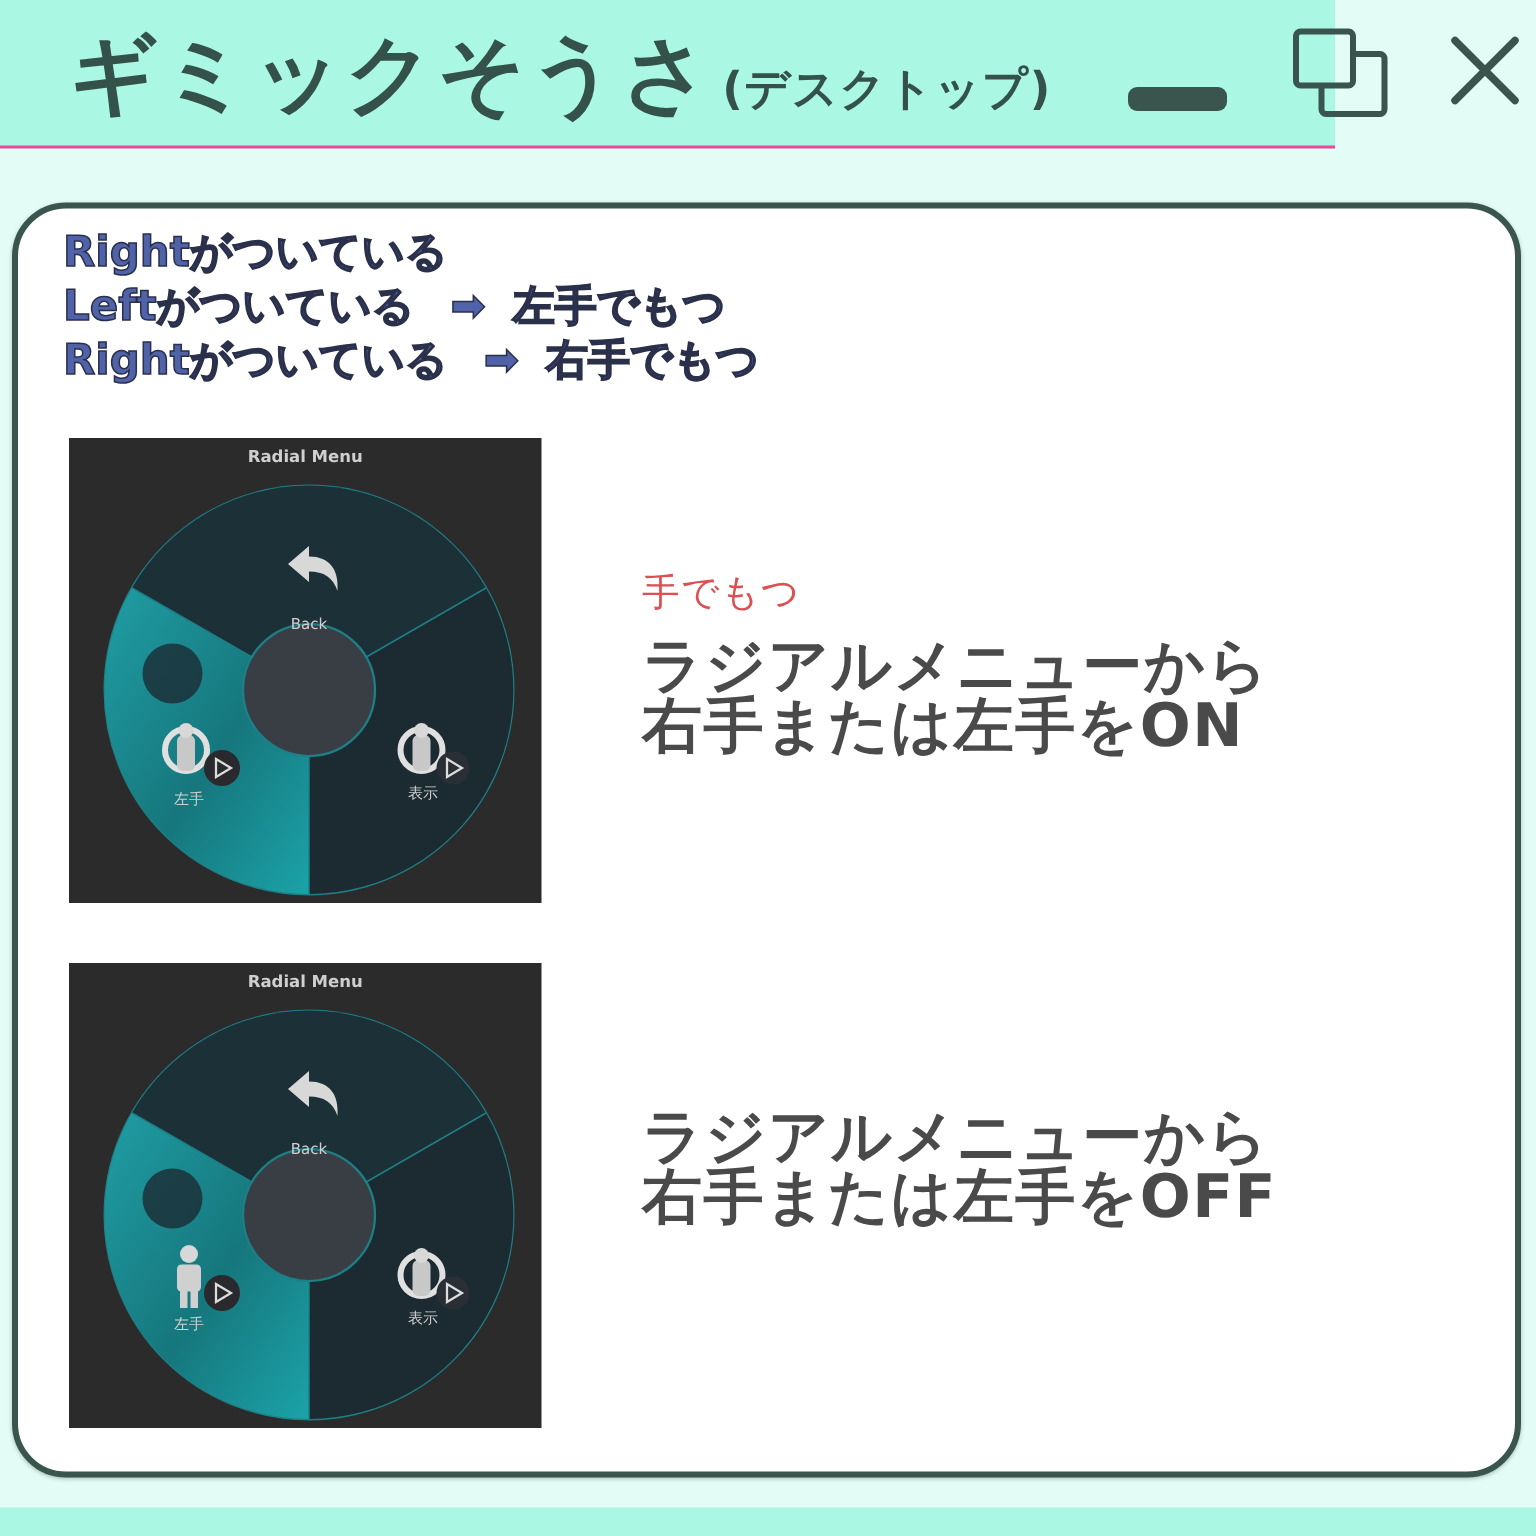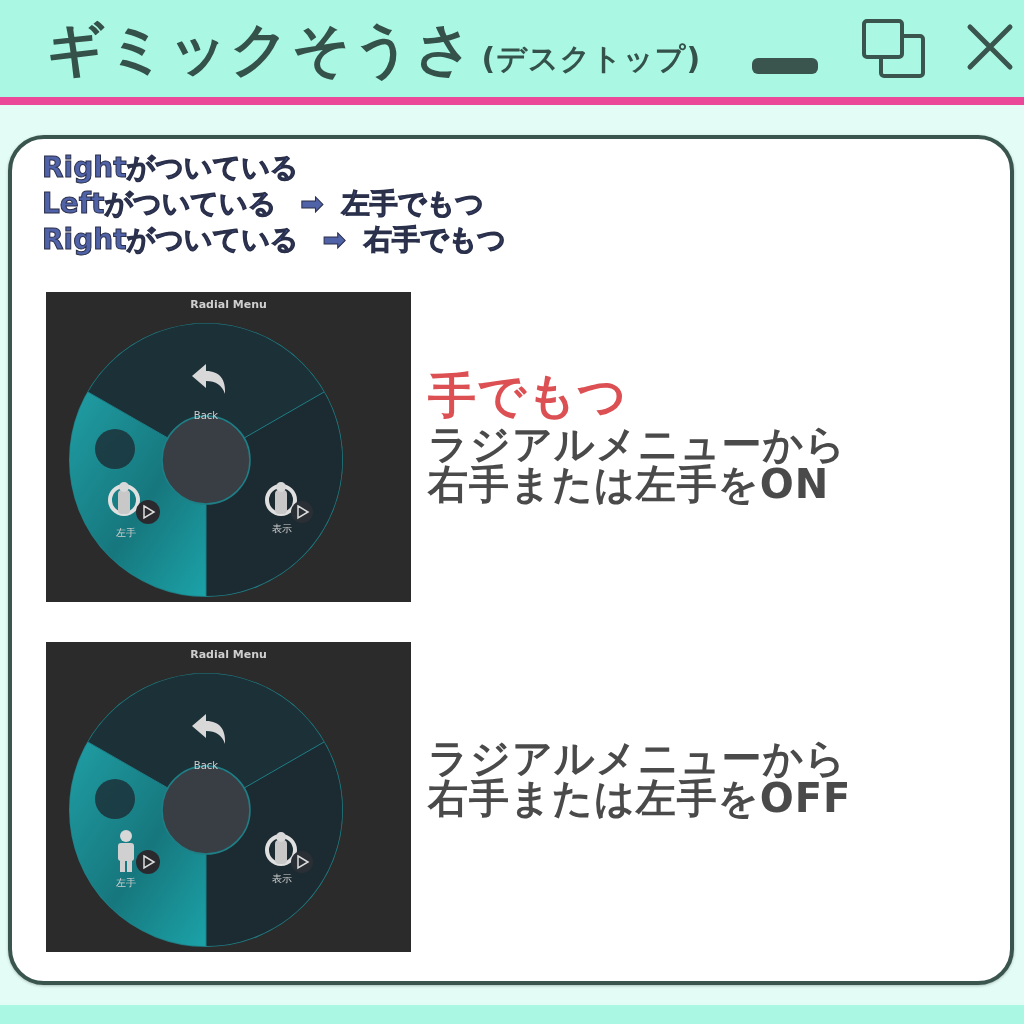--- a/index.html
+++ b/index.html
@@ -2,22 +2,22 @@
 <html><head>
 <meta charset="utf-8">
 <style>
   html, body { margin:0; padding:0; }
   body {
     width:1024px; height:1024px; overflow:hidden; position:relative;
     background:#e3fdf6;
     font-family:"DejaVu Sans", sans-serif;
   }
   .titlebar {
-    position:absolute; left:0; top:0; width:1024px; height:97px;
-    background:#aaf8e4; border-bottom:8px solid #ec4899;
+    position:absolute; left:0; top:0; width:890px; height:97px;
+    background:#aaf8e4; border-bottom:2px solid #ec4899;
   }
   .title {
     position:absolute; left:46px; top:14px; font-size:58px; font-weight:bold;
     color:#35524a; letter-spacing:2px; white-space:nowrap; line-height:70px;
   }
   .title .sub { font-size:30px; letter-spacing:1px; margin-left:6px; }
   .win-btn { position:absolute; cursor:pointer; }
   .min-btn { left:752px; top:58px; width:66px; height:16px; background:#3a554d; border-radius:6px; }
   .restore-btn { left:860px; top:18px; width:70px; height:62px; }
   .close-btn { left:965px; top:22px; width:50px; height:50px; }
@@ -30,34 +30,34 @@
     box-shadow: 0 1px 3px rgba(0,0,0,0.25);
   }
   .note { position:absolute; left:42px; top:150px; }
   .note-line {
     font-size:28px; font-weight:bold; color:#5062a8; line-height:36px; white-space:nowrap;
     -webkit-text-stroke:1px #2a2f4a;
     text-shadow: 0 0 2px #fff, 2px 2px 0 #fff, -2px -2px 0 #fff, 2px -2px 0 #fff, -2px 2px 0 #fff;
   }
   .note-line .arrow { display:inline-block; margin:0 18px 0 24px; }
   .shot {
-    position:absolute; left:46px; width:365px; height:310px; background:#2b2b2b;
+    position:absolute; left:46px; width:315px; height:310px; background:#2b2b2b;
   }
   .shot1 { top:292px; }
   .shot2 { top:642px; }
   .shot-title {
     position:absolute; top:6px; left:0; width:100%; text-align:center;
     font-size:11px; color:#cfcfcf; font-weight:bold;
   }
   .radial { position:absolute; left:22px; top:30px; width:276px; height:276px; }
   .lbl { font-size:10px; fill:#cfcfcf; font-family:"DejaVu Sans", sans-serif; }
   .desc { position:absolute; left:428px; }
   .desc1 { top:372px; }
   .desc2 { top:732px; }
-  .desc-head { font-size:48px; font-weight:bold; color:#dc4f52; line-height:46px; letter-spacing:1px; }
+  .desc-head { font-size:25px; font-weight:normal; color:#dc4f52; line-height:46px; letter-spacing:1px; }
   .desc-body { margin-top:6px; font-size:40px; font-weight:bold; color:#4a4a4a; line-height:40px; letter-spacing:1px; white-space:nowrap; }
 </style>
 </head>
 <body>
 
 <div class="titlebar">
   <div class="title">
     <span>ギミックそうさ</span><span class="sub">(デスクトップ)</span>
   </div>
   <div class="win-btn min-btn"></div>

